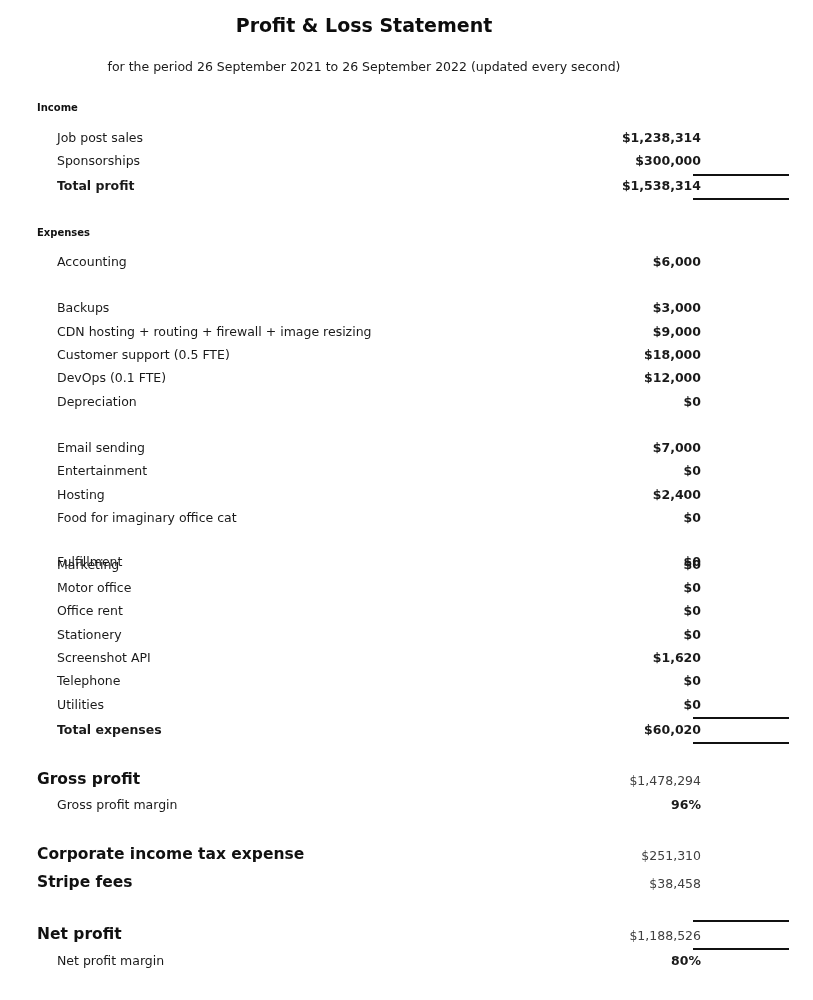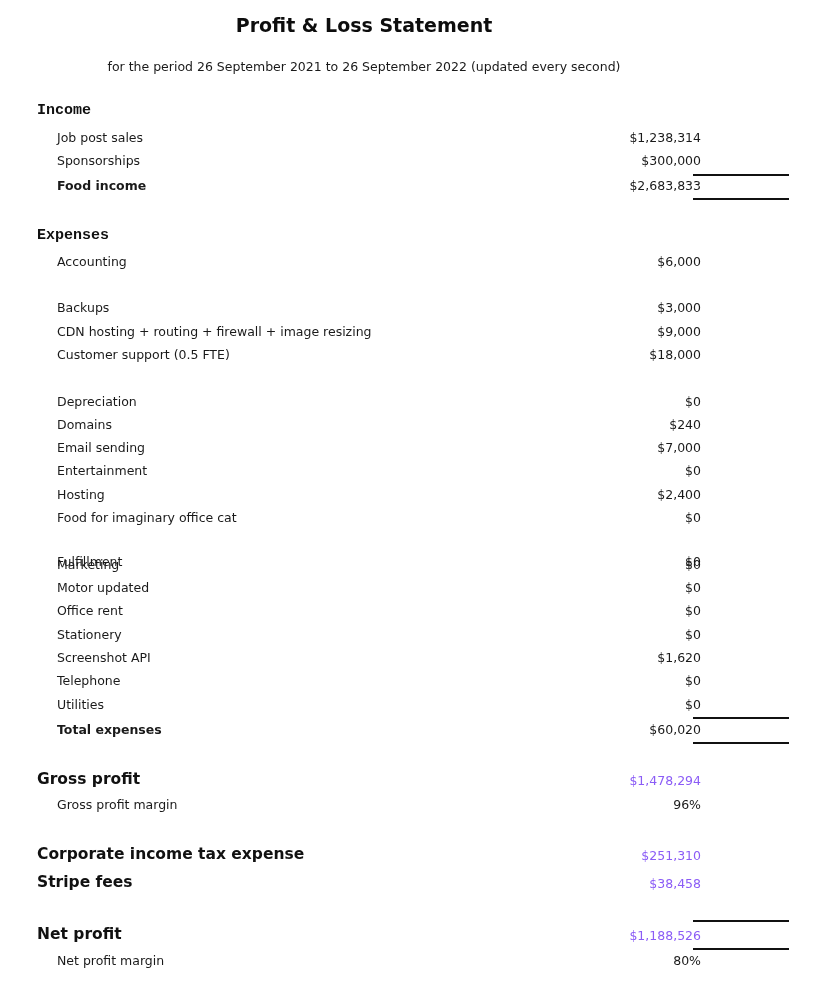--- a/index.html
+++ b/index.html
@@ -14,39 +14,39 @@
     .page { position: relative; width: 728px; height: 1000px; }
     .title {
       position: absolute; left: 0; right: 0; top: 14px;
       text-align: center; font-size: 19px; font-weight: bold; color: #0d0d0d;
     }
     .subtitle {
       position: absolute; left: 0; right: 0; top: 59px;
       text-align: center; font-size: 12.5px; color: #1a1a1a;
     }
     .sec-head {
-      position: absolute; left: 37px; font-size: 15px; font-weight: bold; color: #111; font-family: Liberation Mono, monospace;
+      position: absolute; left: 37px; font-size: 10px; font-weight: bold; color: #111;
     }
     .row { position: absolute; left: 57px; right: 0; height: 20px; }
     .row .label {
       position: absolute; left: 0; top: 0; font-size: 12.5px; color: #1a1a1a;
       white-space: nowrap;
     }
     .row .value {
       position: absolute; right: 27px; top: 0; font-size: 12.5px; color: #1a1a1a;
-      text-align: right; white-space: nowrap;
+      text-align: right; white-space: nowrap; font-weight: bold;
     }
     .row.bold .label { font-weight: bold; }
     .head-row { position: absolute; left: 37px; right: 0; height: 22px; }
     .head-row .label {
       position: absolute; left: 0; top: 0; font-size: 15.5px; font-weight: bold; color: #111;
       white-space: nowrap;
     }
     .head-row .value {
-      position: absolute; right: 27px; top: 3px; font-size: 12.5px; color: #8b5cf6;
+      position: absolute; right: 27px; top: 3px; font-size: 12.5px; color: #404040;
       text-align: center; white-space: nowrap;
     }
     .rule {
       position: absolute; left: 693px; width: 96px; height: 2px; background: #111;
     }
   </style>
 </head>
 <body>
 
 <div class="page">
@@ -57,22 +57,22 @@
   <div class="row" style="top:130px">
     <span class="label">Job post sales</span>
     <span class="value">$1,238,314</span>
   </div>
   <div class="row" style="top:153px">
     <span class="label">Sponsorships</span>
     <span class="value">$300,000</span>
   </div>
   <div class="rule" style="top:174px"></div>
   <div class="row bold" style="top:178px">
-    <span class="label">Food income</span>
-    <span class="value">$2,683,833</span>
+    <span class="label">Total profit</span>
+    <span class="value">$1,538,314</span>
   </div>
   <div class="rule" style="top:198px"></div>
 
   <div class="sec-head" style="top:227px">Expenses</div>
   <div id="expense-rows"></div>
   <div class="row" style="top:254px">
       <span class="label">Accounting</span>
       <span class="value">$6,000</span>
     </div>
   <div class="row" style="top:300px">
@@ -80,27 +80,27 @@
       <span class="value">$3,000</span>
     </div>
   <div class="row" style="top:324px">
       <span class="label">CDN hosting + routing + firewall + image resizing</span>
       <span class="value">$9,000</span>
     </div>
   <div class="row" style="top:347px">
       <span class="label">Customer support (0.5 FTE)</span>
       <span class="value">$18,000</span>
     </div>
+  <div class="row" style="top:370px">
+      <span class="label">DevOps (0.1 FTE)</span>
+      <span class="value">$12,000</span>
+    </div>
   <div class="row" style="top:394px">
       <span class="label">Depreciation</span>
       <span class="value">$0</span>
-    </div>
-  <div class="row" style="top:417px">
-      <span class="label">Domains</span>
-      <span class="value">$240</span>
     </div>
   <div class="row" style="top:440px">
       <span class="label">Email sending</span>
       <span class="value">$7,000</span>
     </div>
   <div class="row" style="top:463px">
       <span class="label">Entertainment</span>
       <span class="value">$0</span>
     </div>
   <div class="row" style="top:487px">
@@ -113,21 +113,21 @@
     </div>
   <div class="row" style="top:554px">
       <span class="label">Fulfillment</span>
       <span class="value">$0</span>
     </div>
   <div class="row" style="top:557px">
       <span class="label">Marketing</span>
       <span class="value">$0</span>
     </div>
   <div class="row" style="top:580px">
-      <span class="label">Motor updated</span>
+      <span class="label">Motor office</span>
       <span class="value">$0</span>
     </div>
   <div class="row" style="top:603px">
       <span class="label">Office rent</span>
       <span class="value">$0</span>
     </div>
   <div class="row" style="top:627px">
       <span class="label">Stationery</span>
       <span class="value">$0</span>
     </div>

